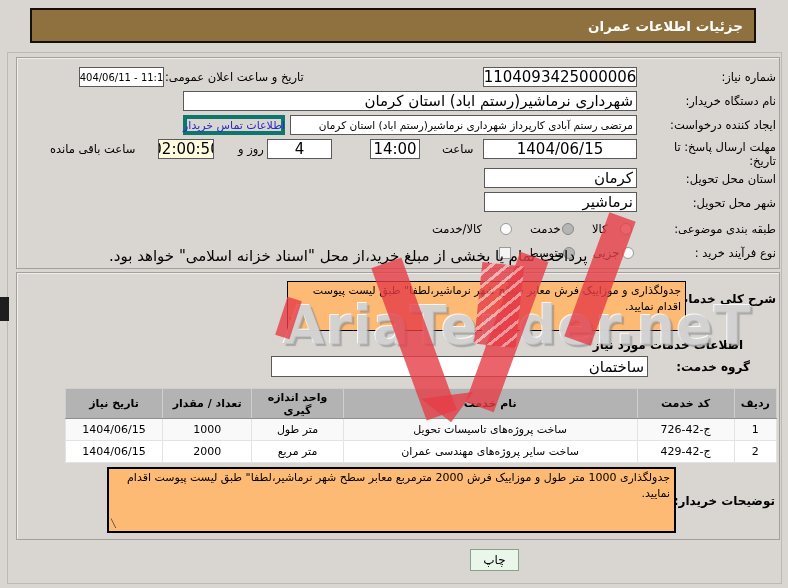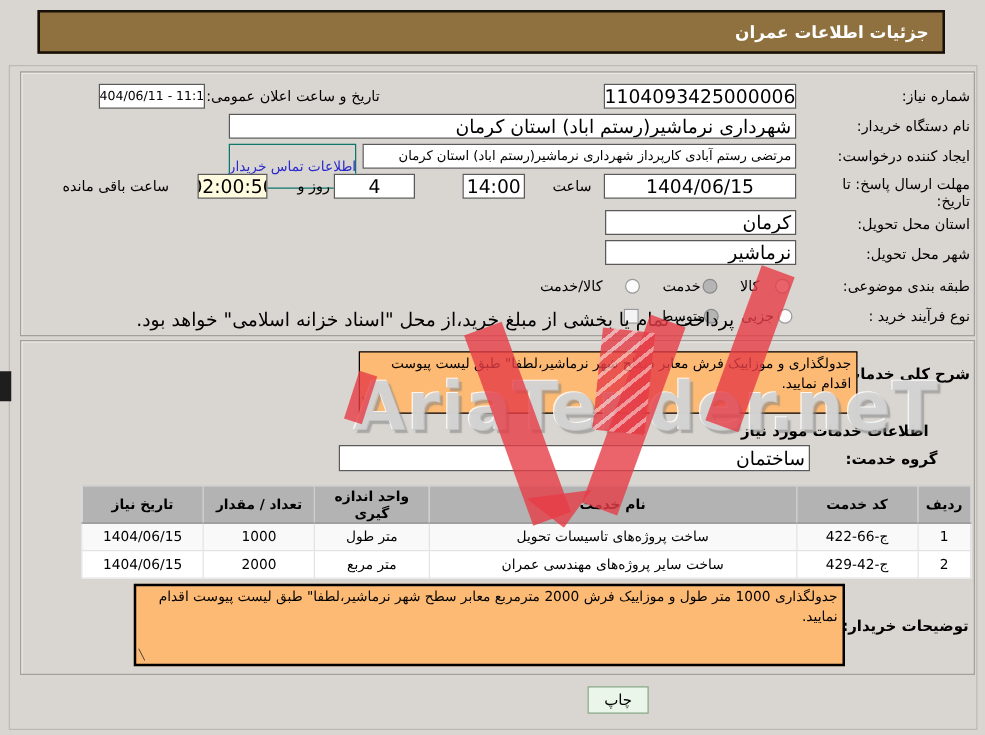--- a/index.html
+++ b/index.html
@@ -28,21 +28,21 @@
   .ibox{
     position:absolute;background:#fff;border:1px solid #5a5a5a;
     box-sizing:border-box;height:20px;font-size:15px;
     display:flex;align-items:center;padding:0 3px;overflow:hidden;
     white-space:nowrap;
   }
   .center{justify-content:center;}
   .ltr{direction:ltr;}
   .yellow{background:#fffbdf;}
   .linkbox{
-    position:absolute;border:1px solid #0f766e;height:36px;box-sizing:border-box;
+    position:absolute;border:4px solid #0f766e;height:20px;box-sizing:border-box;
     display:flex;align-items:center;justify-content:center;
     color:#2929cc;font-size:11px;white-space:nowrap;cursor:pointer;
   }
   
   .radio{
     position:absolute;width:12px;height:12px;border-radius:50%;
     border:1px solid #999;background:#fbfbfb;box-sizing:border-box;
   }
   .radio.sel{background:#b5b5b5;border-color:#8a8a8a;}
   .chk{
@@ -172,21 +172,21 @@
       <th style="width:96px">کد خدمت</th>
       <th style="width:306px">نام خدمت</th>
       <th style="width:90px">واحد اندازه گیری</th>
       <th style="width:88px">تعداد / مقدار</th>
       <th style="width:94px">تاریخ نیاز</th>
     </tr>
   </thead>
   <tbody>
     <tr>
       <td>1</td>
-      <td class="ltr">422-66-ج</td>
+      <td class="ltr">726-42-ج</td>
       <td>ساخت پروژه‌های تاسیسات تحویل</td>
       <td>متر طول</td>
       <td class="ltr">1000</td>
       <td class="ltr">1404/06/15</td>
     </tr>
     <tr>
       <td>2</td>
       <td class="ltr">429-42-ج</td>
       <td>ساخت سایر پروژه‌های مهندسی عمران</td>
       <td>متر مربع</td>

